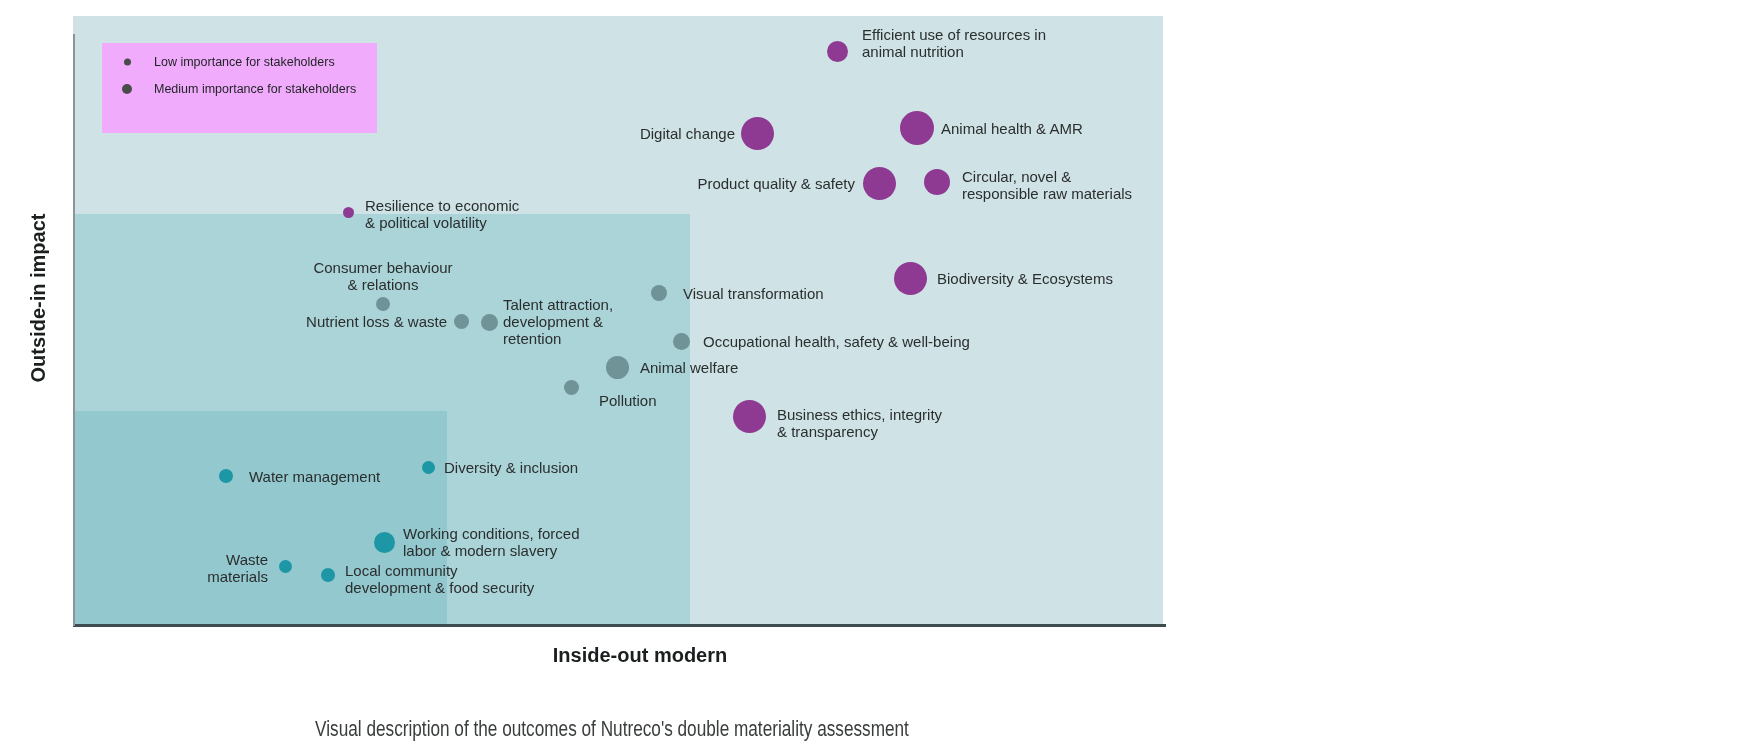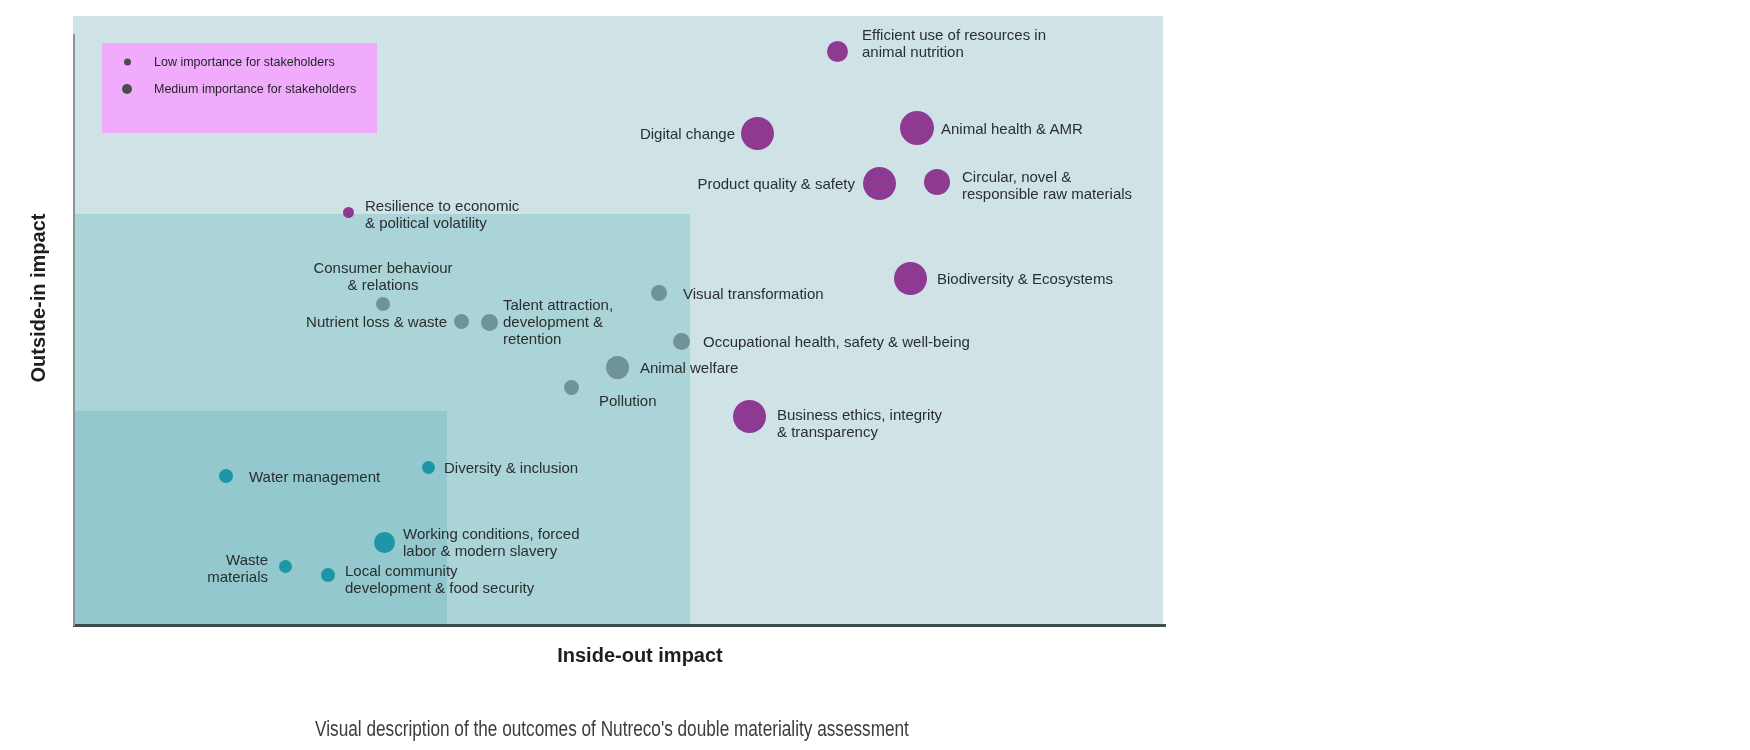--- a/index.html
+++ b/index.html
@@ -34,21 +34,21 @@
     <div>
         <div class="zone" style="left: 73px; top: 16px; width: 1090px; height: 610px; background: rgb(207, 227, 230);"></div>
         <div class="zone" style="left: 73px; top: 214px; width: 617px; height: 412px; background: rgb(171, 212, 216);"></div>
         <div class="zone" style="left: 73px; top: 411px; width: 374px; height: 215px; background: rgb(146, 200, 206);"></div>
       </div>
     <div>
         <div class="axline" style="left: 73px; top: 624px; width: 1093px; height: 3px; background: rgb(62, 75, 79);"></div>
         <div class="axline" style="left: 73px; top: 34px; width: 2px; height: 592px; background: rgb(138, 148, 155);"></div>
       </div>
     <div class="y-title">Outside-in impact</div>
-    <div class="x-title">Inside-out impact</div>
+    <div class="x-title">Inside-out modern</div>
     <div class="size-legend" style="background: #f0abfc;">
         <div class="sl-row" style="top: 7px;">
           <span class="sl-dot" style="width: 7px; height: 7px; left: 21.5px; background: rgb(74, 76, 76);"></span>
           <span class="sl-label">Low importance for stakeholders</span>
         </div>
         <div class="sl-row" style="top: 34px;">
           <span class="sl-dot" style="width: 10px; height: 10px; left: 20px; background: rgb(74, 76, 76);"></span>
           <span class="sl-label">Medium importance for stakeholders</span>
         </div>
       </div>

